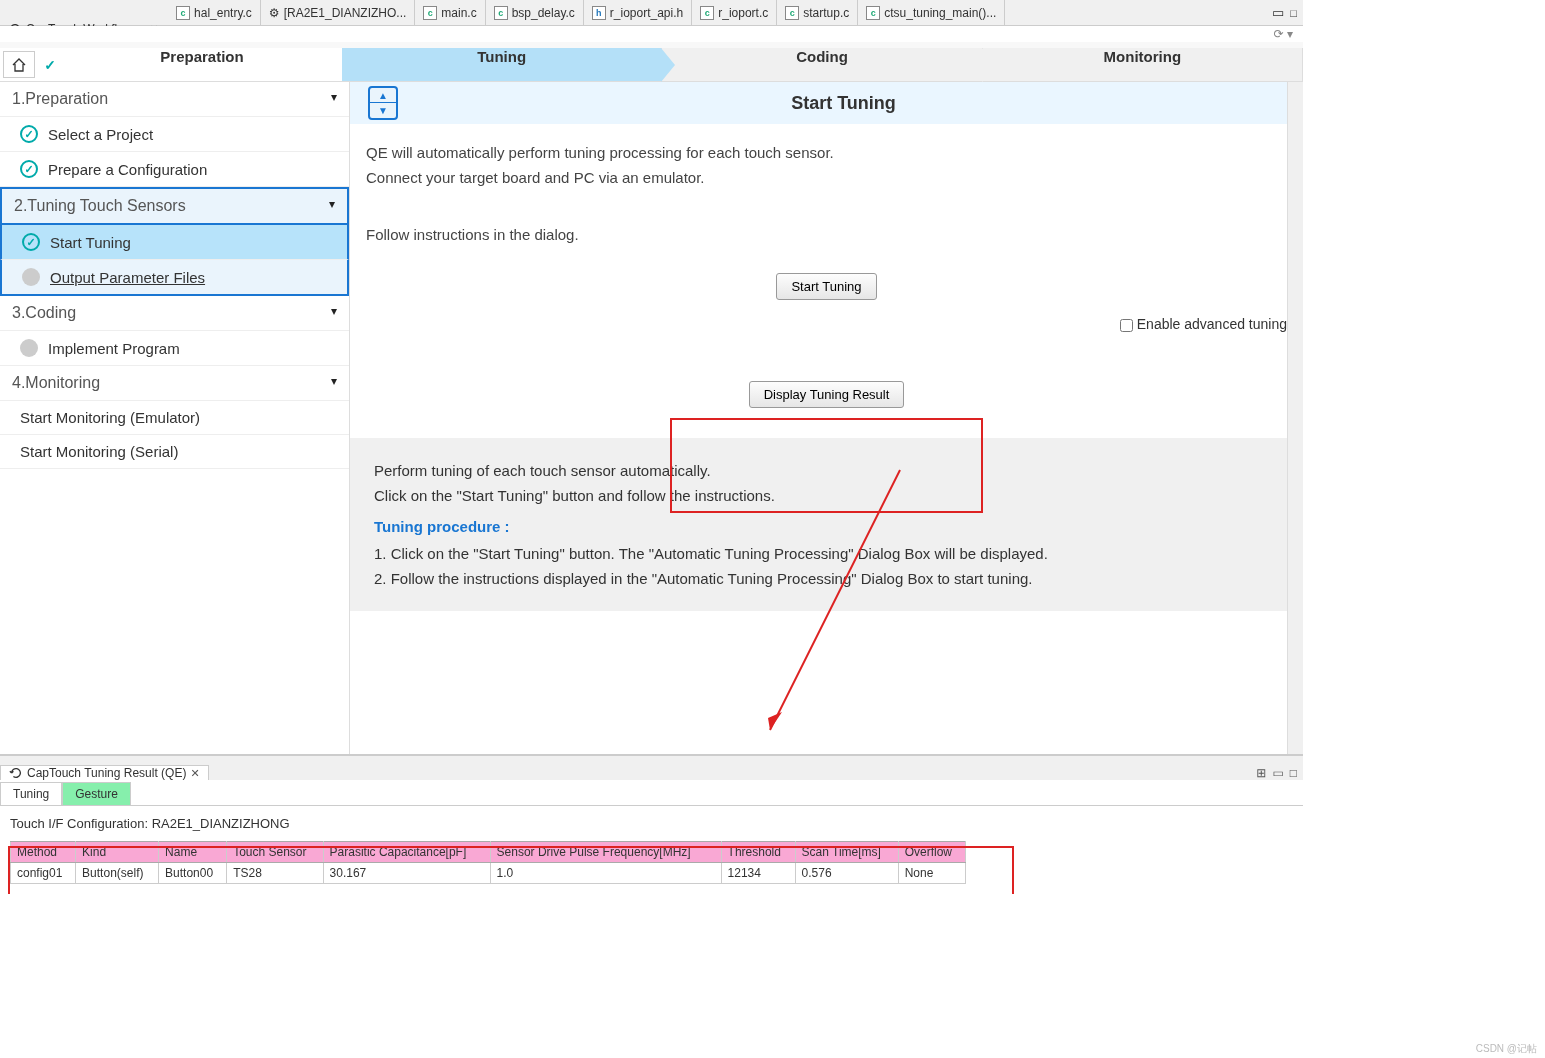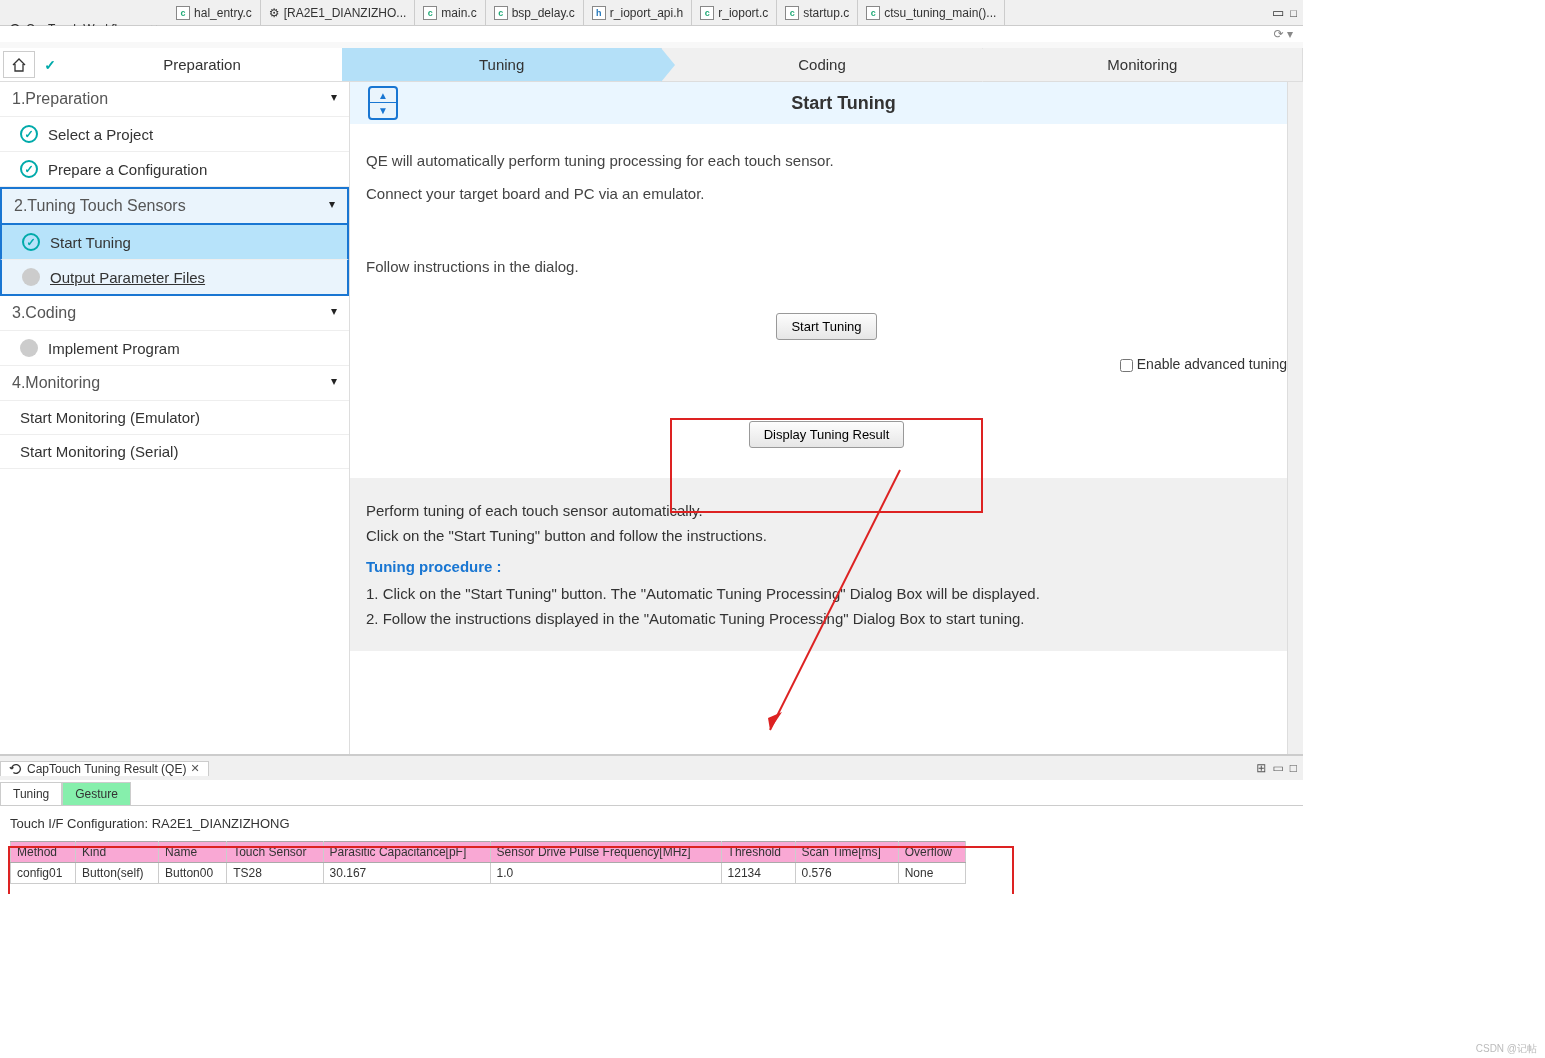--- a/index.html
+++ b/index.html
@@ -11,21 +11,21 @@
     .tab { display: flex; align-items: center; padding: 0 8px; border-right: 1px solid #ccc; cursor: pointer; gap: 4px; white-space: nowrap; font-size: 12px; }
     .tab.active { background: #fff; margin-top: 29px; }
     .tab-close { font-size: 11px; color: #555; }
     .tab-icon { width: 14px; height: 14px; display: inline-flex; align-items: center; justify-content: center; font-size: 11px; }
     .tabs-right { margin-left: auto; display: flex; align-items: center; gap: 6px; padding-right: 6px; }
 
     
     .wf-header-row { display: flex; height: 34px; align-items: stretch; background: #fff; border-bottom: 1px solid #ddd; margin-top: 6px; }
     .wf-home { width: 32px; display: flex; align-items: center; justify-content: center; border: 1px solid #ccc; margin: 3px; background: #fff; }
     .wf-check { display: flex; align-items: center; justify-content: center; width: 24px; color: #0aa; font-weight: bold; font-size: 14px; }
-    .wf-step { flex: 1; display: flex; align-items: center; justify-content: center; font-size: 15px; font-weight: 400; position: relative; background: #f0f0f0; border-right: 1px solid #ddd; cursor: pointer; }
+    .wf-step { flex: 1; display: flex; justify-content: center; font-size: 15px; font-weight: 700; position: relative; background: #f0f0f0; border-right: 1px solid #ddd; cursor: pointer; }
     .wf-step.active { background: #b4e0f8; }
     .wf-step.prep { background: #fff; border: none; }
     .wf-step.arrow::after { content: ''; position: absolute; right: -14px; top: 0; bottom: 0; width: 0; height: 0; border-top: 17px solid transparent; border-bottom: 17px solid transparent; border-left: 14px solid #b4e0f8; z-index: 2; }
     .wf-step.greyarrow::after { content: ''; position: absolute; right: -14px; top: 0; bottom: 0; width: 0; height: 0; border-top: 17px solid transparent; border-bottom: 17px solid transparent; border-left: 14px solid #f0f0f0; z-index: 2; }
 
     
     .main-split { flex: 1; display: flex; overflow: hidden; }
     .sidebar { width: 350px; background: #fff; border-right: 1px solid #ddd; display: flex; flex-direction: column; font-size: 15px; }
     .sb-section { padding: 8px 12px; border-bottom: 1px solid #eee; display: flex; justify-content: space-between; align-items: flex-start; font-weight: 400; color: #555; font-size: 16px; cursor: pointer; }
     .sb-section.selected { border: 2px solid #1976d2; background: #eaf4fc; }
@@ -41,36 +41,36 @@
     
     .content { flex: 1; background: #fff; display: flex; flex-direction: column; overflow-y: auto; position: relative; font-size: 15px; }
     .content-scroll { position: absolute; right: 0; top: 0; bottom: 0; width: 16px; background: #f0f0f0; border-left: 1px solid #ddd; }
     .updown-btns { display: flex; flex-direction: column; border: 2px solid #1976d2; border-radius: 4px; width: 30px; margin: 2px; background: #eaf4fc; }
     .updown-btns div { height: 15px; display: flex; align-items: center; justify-content: center; font-size: 10px; color: #1976d2; cursor: pointer; }
     .updown-btns div:first-child { border-bottom: 1px solid #1976d2; }
     .section-hdr { background: #eaf6ff; padding: 8px 16px; font-size: 18px; font-weight: 600; text-align: center; display: flex; align-items: center; }
     .section-hdr.withbtns { padding: 2px 16px; }
     .section-hdr .spacer { flex: 1; text-align: center; }
     .content-body { padding: 12px 16px; color: #444; }
-    .content-body p { margin: 16px 0; }
+    .content-body p { margin: 8px 0; }
     .btn { border: 1px solid #999; background: linear-gradient(#fdfdfd, #e6e6e6); padding: 5px 14px; border-radius: 3px; cursor: pointer; font-size: 13px; }
     .center-row { text-align: center; padding: 10px 0; }
     .right-row { text-align: right; padding: 6px 16px; font-size: 14px; }
     .right-row label { display: inline-flex; align-items: flex-end; gap: 4px; }
     .redbox { border: 2px solid #dd2222; position: absolute; pointer-events: none; }
     .grey-section { background: #f0f0f0; padding: 16px; color: #333; }
     .grey-section .proc-title { color: #1976d2; font-weight: 600; margin-bottom: 10px; font-size: 15px; }
-    .grey-section p { margin: 8px 0; }
+    .grey-section p { margin: 8px 8px; }
 
     
     .red-arrow { position: absolute; pointer-events: none; z-index: 10; }
 
     
     .bottom-panel { border-top: 2px solid #ccc; background: #fff; display: flex; flex-direction: column; }
-    .bp-tabs { display: flex; height: 24px; background: #f0f0f0; align-items: center; }
+    .bp-tabs { display: flex; height: 24px; background: #f0f0f0; align-items: flex-end; }
     .bp-tab { display: flex; align-items: center; padding: 0 8px; gap: 4px; font-size: 12px; cursor: pointer; }
     .bp-tab.active { background: #fff; border-top: 1px solid #ccc; border-left: 1px solid #ccc; border-right: 1px solid #ccc; }
     .bp-right { margin-left: auto; display: flex; align-items: center; gap: 6px; padding-right: 6px; color: #555; font-size: 12px; }
     .bp-subtabs { display: flex; border-bottom: 1px solid #ccc; background: #fff; }
     .bp-subtab { padding: 4px 12px; font-size: 12px; cursor: pointer; border: 1px solid #ccc; border-bottom: none; margin-top: 2px; background: #fff; }
     .bp-subtab.active { background: #fff; }
     .bp-subtab.inactive { background: #86efac; }
     .bp-body { padding: 10px; position: relative; }
     .bp-config { font-size: 13px; margin-bottom: 10px; }
     .result-table { border-collapse: collapse; font-size: 12px; width: 956px; }

